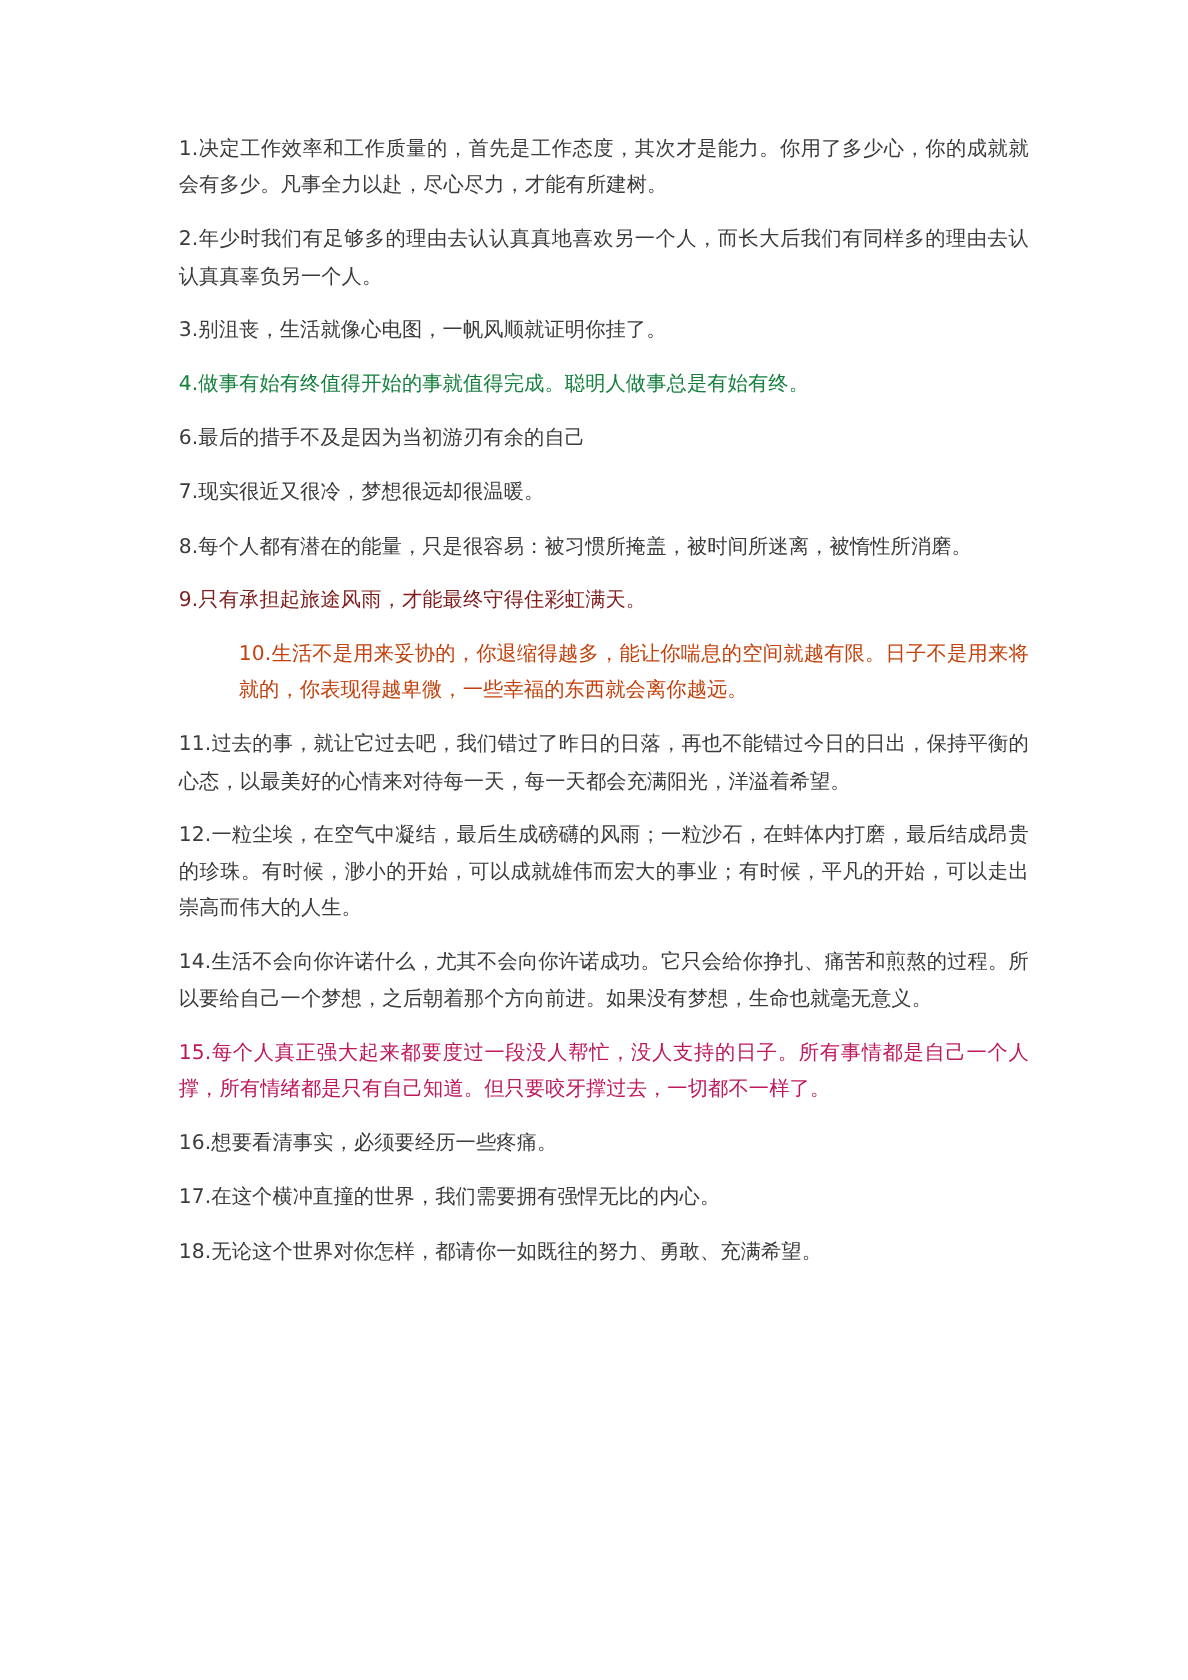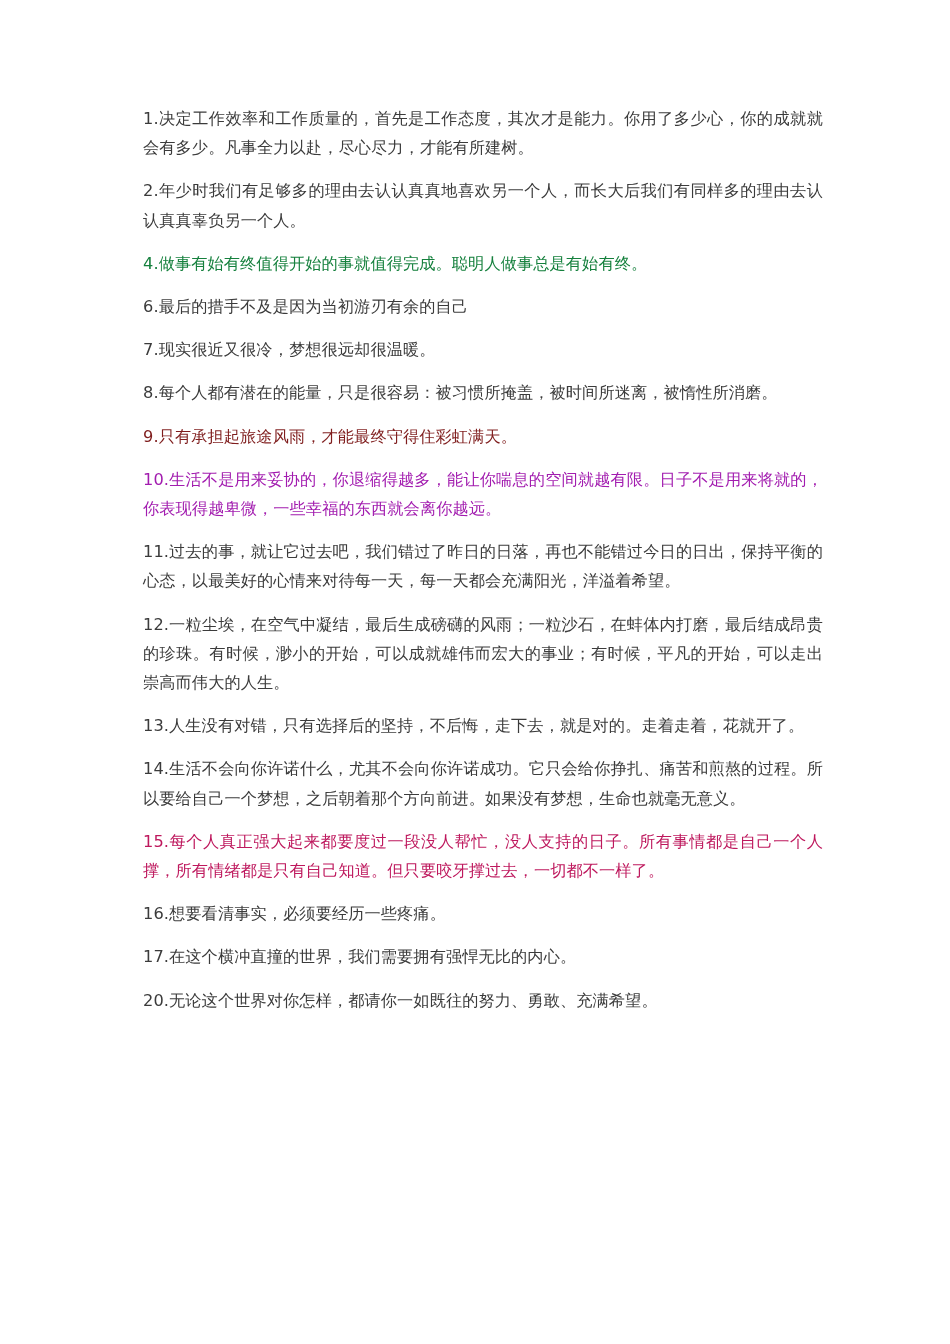--- a/index.html
+++ b/index.html
@@ -43,28 +43,28 @@
     margin-bottom: 0;
   }
 </style>
 </head>
 <body>
 
 <div id="page" style="background: rgb(255, 255, 255);">
   <div id="article">
       <p class="para" style="color: rgb(59, 59, 59);">1.决定工作效率和工作质量的，首先是工作态度，其次才是能力。你用了多少心，你的成就就会有多少。凡事全力以赴，尽心尽力，才能有所建树。</p>
       <p class="para" style="color: rgb(59, 59, 59);">2.年少时我们有足够多的理由去认认真真地喜欢另一个人，而长大后我们有同样多的理由去认认真真辜负另一个人。</p>
+      <p class="para" style="color: rgb(59, 59, 59);">3.别沮丧，生活就像心电图，一帆风顺就证明你挂了。</p>
       <p class="para" style="color: #15803d;">4.做事有始有终值得开始的事就值得完成。聪明人做事总是有始有终。</p>
       <p class="para" style="color: rgb(59, 59, 59);">6.最后的措手不及是因为当初游刃有余的自己</p>
       <p class="para" style="color: rgb(59, 59, 59);">7.现实很近又很冷，梦想很远却很温暖。</p>
       <p class="para" style="color: rgb(59, 59, 59);">8.每个人都有潜在的能量，只是很容易：被习惯所掩盖，被时间所迷离，被惰性所消磨。</p>
       <p class="para" style="color: #7f1d1d;">9.只有承担起旅途风雨，才能最终守得住彩虹满天。</p>
-      <p class="para" style="color: #a21caf;">10.生活不是用来妥协的，你退缩得越多，能让你喘息的空间就越有限。日子不是用来将就的，你表现得越卑微，一些幸福的东西就会离你越远。</p>
+      <p class="para" style="color: #c2410c; margin-left: 48px;">10.生活不是用来妥协的，你退缩得越多，能让你喘息的空间就越有限。日子不是用来将就的，你表现得越卑微，一些幸福的东西就会离你越远。</p>
       <p class="para" style="color: rgb(59, 59, 59);">11.过去的事，就让它过去吧，我们错过了昨日的日落，再也不能错过今日的日出，保持平衡的心态，以最美好的心情来对待每一天，每一天都会充满阳光，洋溢着希望。</p>
       <p class="para" style="color: rgb(59, 59, 59);">12.一粒尘埃，在空气中凝结，最后生成磅礴的风雨；一粒沙石，在蚌体内打磨，最后结成昂贵的珍珠。有时候，渺小的开始，可以成就雄伟而宏大的事业；有时候，平凡的开始，可以走出崇高而伟大的人生。</p>
-      <p class="para" style="color: rgb(59, 59, 59);">13.人生没有对错，只有选择后的坚持，不后悔，走下去，就是对的。走着走着，花就开了。</p>
       <p class="para" style="color: rgb(59, 59, 59);">14.生活不会向你许诺什么，尤其不会向你许诺成功。它只会给你挣扎、痛苦和煎熬的过程。所以要给自己一个梦想，之后朝着那个方向前进。如果没有梦想，生命也就毫无意义。</p>
       <p class="para" style="color: #be185d;">15.每个人真正强大起来都要度过一段没人帮忙，没人支持的日子。所有事情都是自己一个人撑，所有情绪都是只有自己知道。但只要咬牙撑过去，一切都不一样了。</p>
       <p class="para" style="color: rgb(59, 59, 59);">16.想要看清事实，必须要经历一些疼痛。</p>
       <p class="para" style="color: rgb(59, 59, 59);">17.在这个横冲直撞的世界，我们需要拥有强悍无比的内心。</p>
-      <p class="para" style="color: rgb(59, 59, 59);">20.无论这个世界对你怎样，都请你一如既往的努力、勇敢、充满希望。</p>
+      <p class="para" style="color: rgb(59, 59, 59);">18.无论这个世界对你怎样，都请你一如既往的努力、勇敢、充满希望。</p>
     </div>
 </div>
 
 </body></html>

